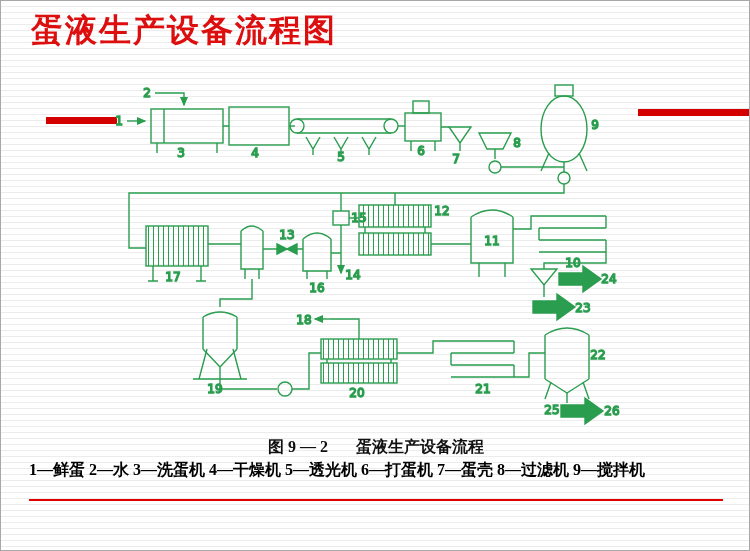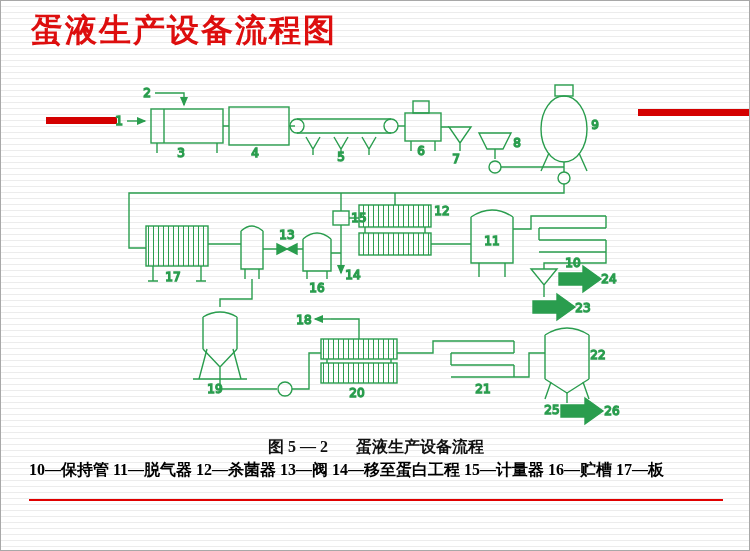--- a/index.html
+++ b/index.html
@@ -231,22 +231,22 @@
     </g>
 
     <g>
       <path d="M560,404 H584 V397 L602,410 L584,423 V416 H560 Z" fill="#2a9d4e"></path>
       <text class="num" x="551" y="413">25</text>
       <text class="num" x="611" y="414">26</text>
     </g>
   </svg>
 
   <div class="caption">
-    <span>图 5 — 2</span><span class="gap"></span><span>蛋液生产设备流程</span>
+    <span>图 9 — 2</span><span class="gap"></span><span>蛋液生产设备流程</span>
   </div>
 
   <div class="legend">
-    <div class="legend-line">10—保持管 11—脱气器 12—杀菌器 13—阀 14—移至蛋白工程 15—计量器 16—贮槽 17—板</div>
+    <div class="legend-line">1—鲜蛋 2—水 3—洗蛋机 4—干燥机 5—透光机 6—打蛋机 7—蛋壳 8—过滤机 9—搅拌机</div>
   </div>
 
   <div class="red-underline"></div>
 
 </div>
 
 </body></html>

